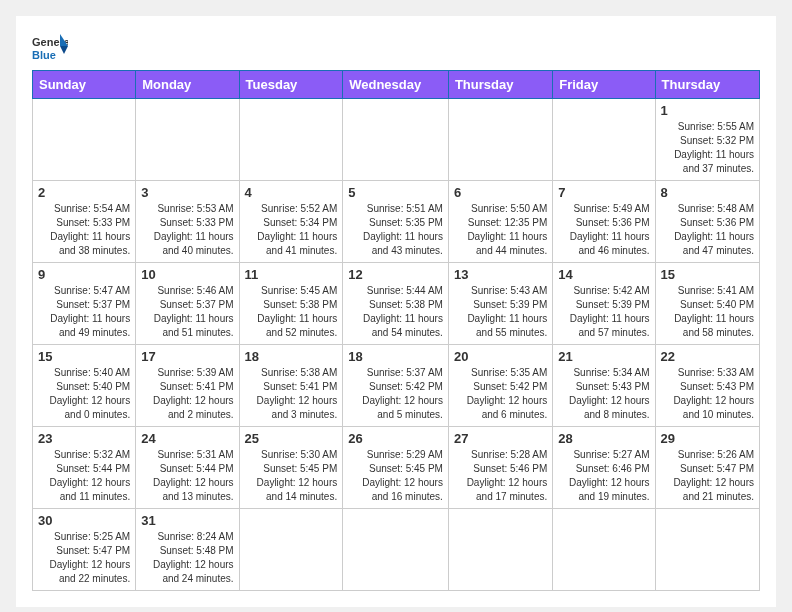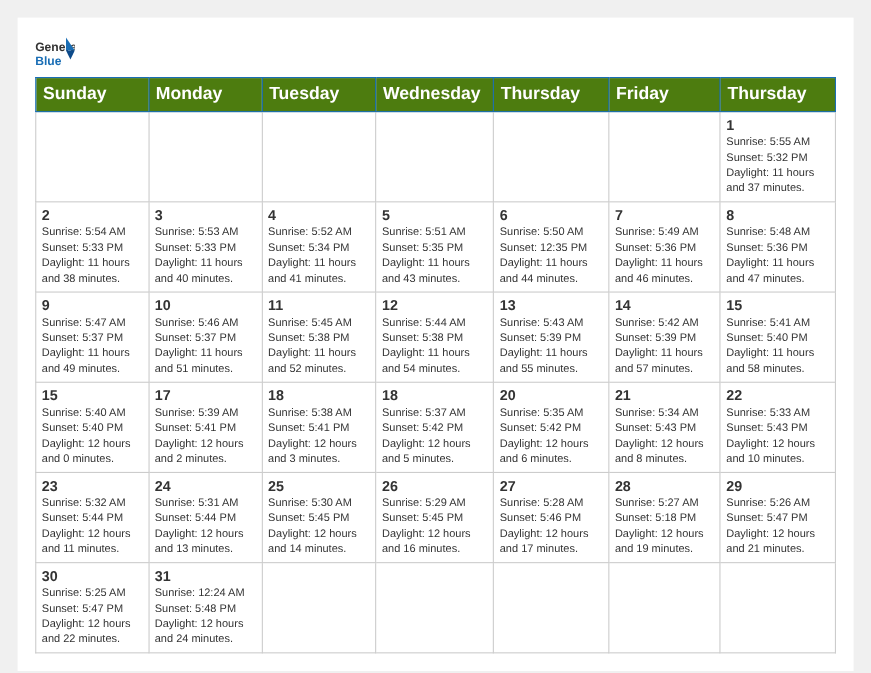--- a/index.html
+++ b/index.html
@@ -44,23 +44,23 @@
       font-size: 14px;
       color: #555;
       margin-top: 2px;
     }
     .calendar {
       width: 100%;
       border-collapse: collapse;
       margin-top: 8px;
     }
     .calendar thead th {
-      background: #4d7c0f;
+      background: #8b5cf6;
       color: #fff;
-      font-size: 16px;
+      font-size: 13px;
       font-weight: bold;
       text-align: left;
       padding: 6px 6px;
       border: 1px solid #1a6eb5;
       margin-top: 31px;
     }
     .calendar tbody td {
       border: 1px solid #ccc;
       vertical-align: top;
       padding: 4px 5px;
@@ -74,20 +74,21 @@
       font-size: 13px;
       font-weight: bold;
       color: #333;
       display: block;
       margin-bottom: 2px;
     }
     .day-info {
       font-size: 10px;
       color: #333;
       line-height: 1.4;
+      text-align: right;
     }
     .empty-cell {
       background: #f9f9f9;
     }
   </style>
 </head>
 <body>
 
 <div class="page">
   <div class="header-top">
@@ -291,40 +292,40 @@
           </td>
           <td>
             <span class="day-num">27</span>
             <div class="day-info">Sunrise: 5:28 AM
 Sunset: 5:46 PM
 Daylight: 12 hours and 17 minutes.</div>
           </td>
           <td>
             <span class="day-num">28</span>
             <div class="day-info">Sunrise: 5:27 AM
-Sunset: 5:18 PM
+Sunset: 6:46 PM
 Daylight: 12 hours and 19 minutes.</div>
           </td>
           <td>
             <span class="day-num">29</span>
             <div class="day-info">Sunrise: 5:26 AM
 Sunset: 5:47 PM
 Daylight: 12 hours and 21 minutes.</div>
           </td>
         </tr>
         <tr>
           <td>
             <span class="day-num">30</span>
             <div class="day-info">Sunrise: 5:25 AM
 Sunset: 5:47 PM
 Daylight: 12 hours and 22 minutes.</div>
           </td>
           <td>
             <span class="day-num">31</span>
-            <div class="day-info">Sunrise: 12:24 AM
+            <div class="day-info">Sunrise: 8:24 AM
 Sunset: 5:48 PM
 Daylight: 12 hours and 24 minutes.</div>
           </td>
           <td class="empty-cell"></td>
           <td class="empty-cell"></td>
           <td class="empty-cell"></td>
           <td class="empty-cell"></td>
           <td class="empty-cell"></td>
         </tr>
       </tbody>

